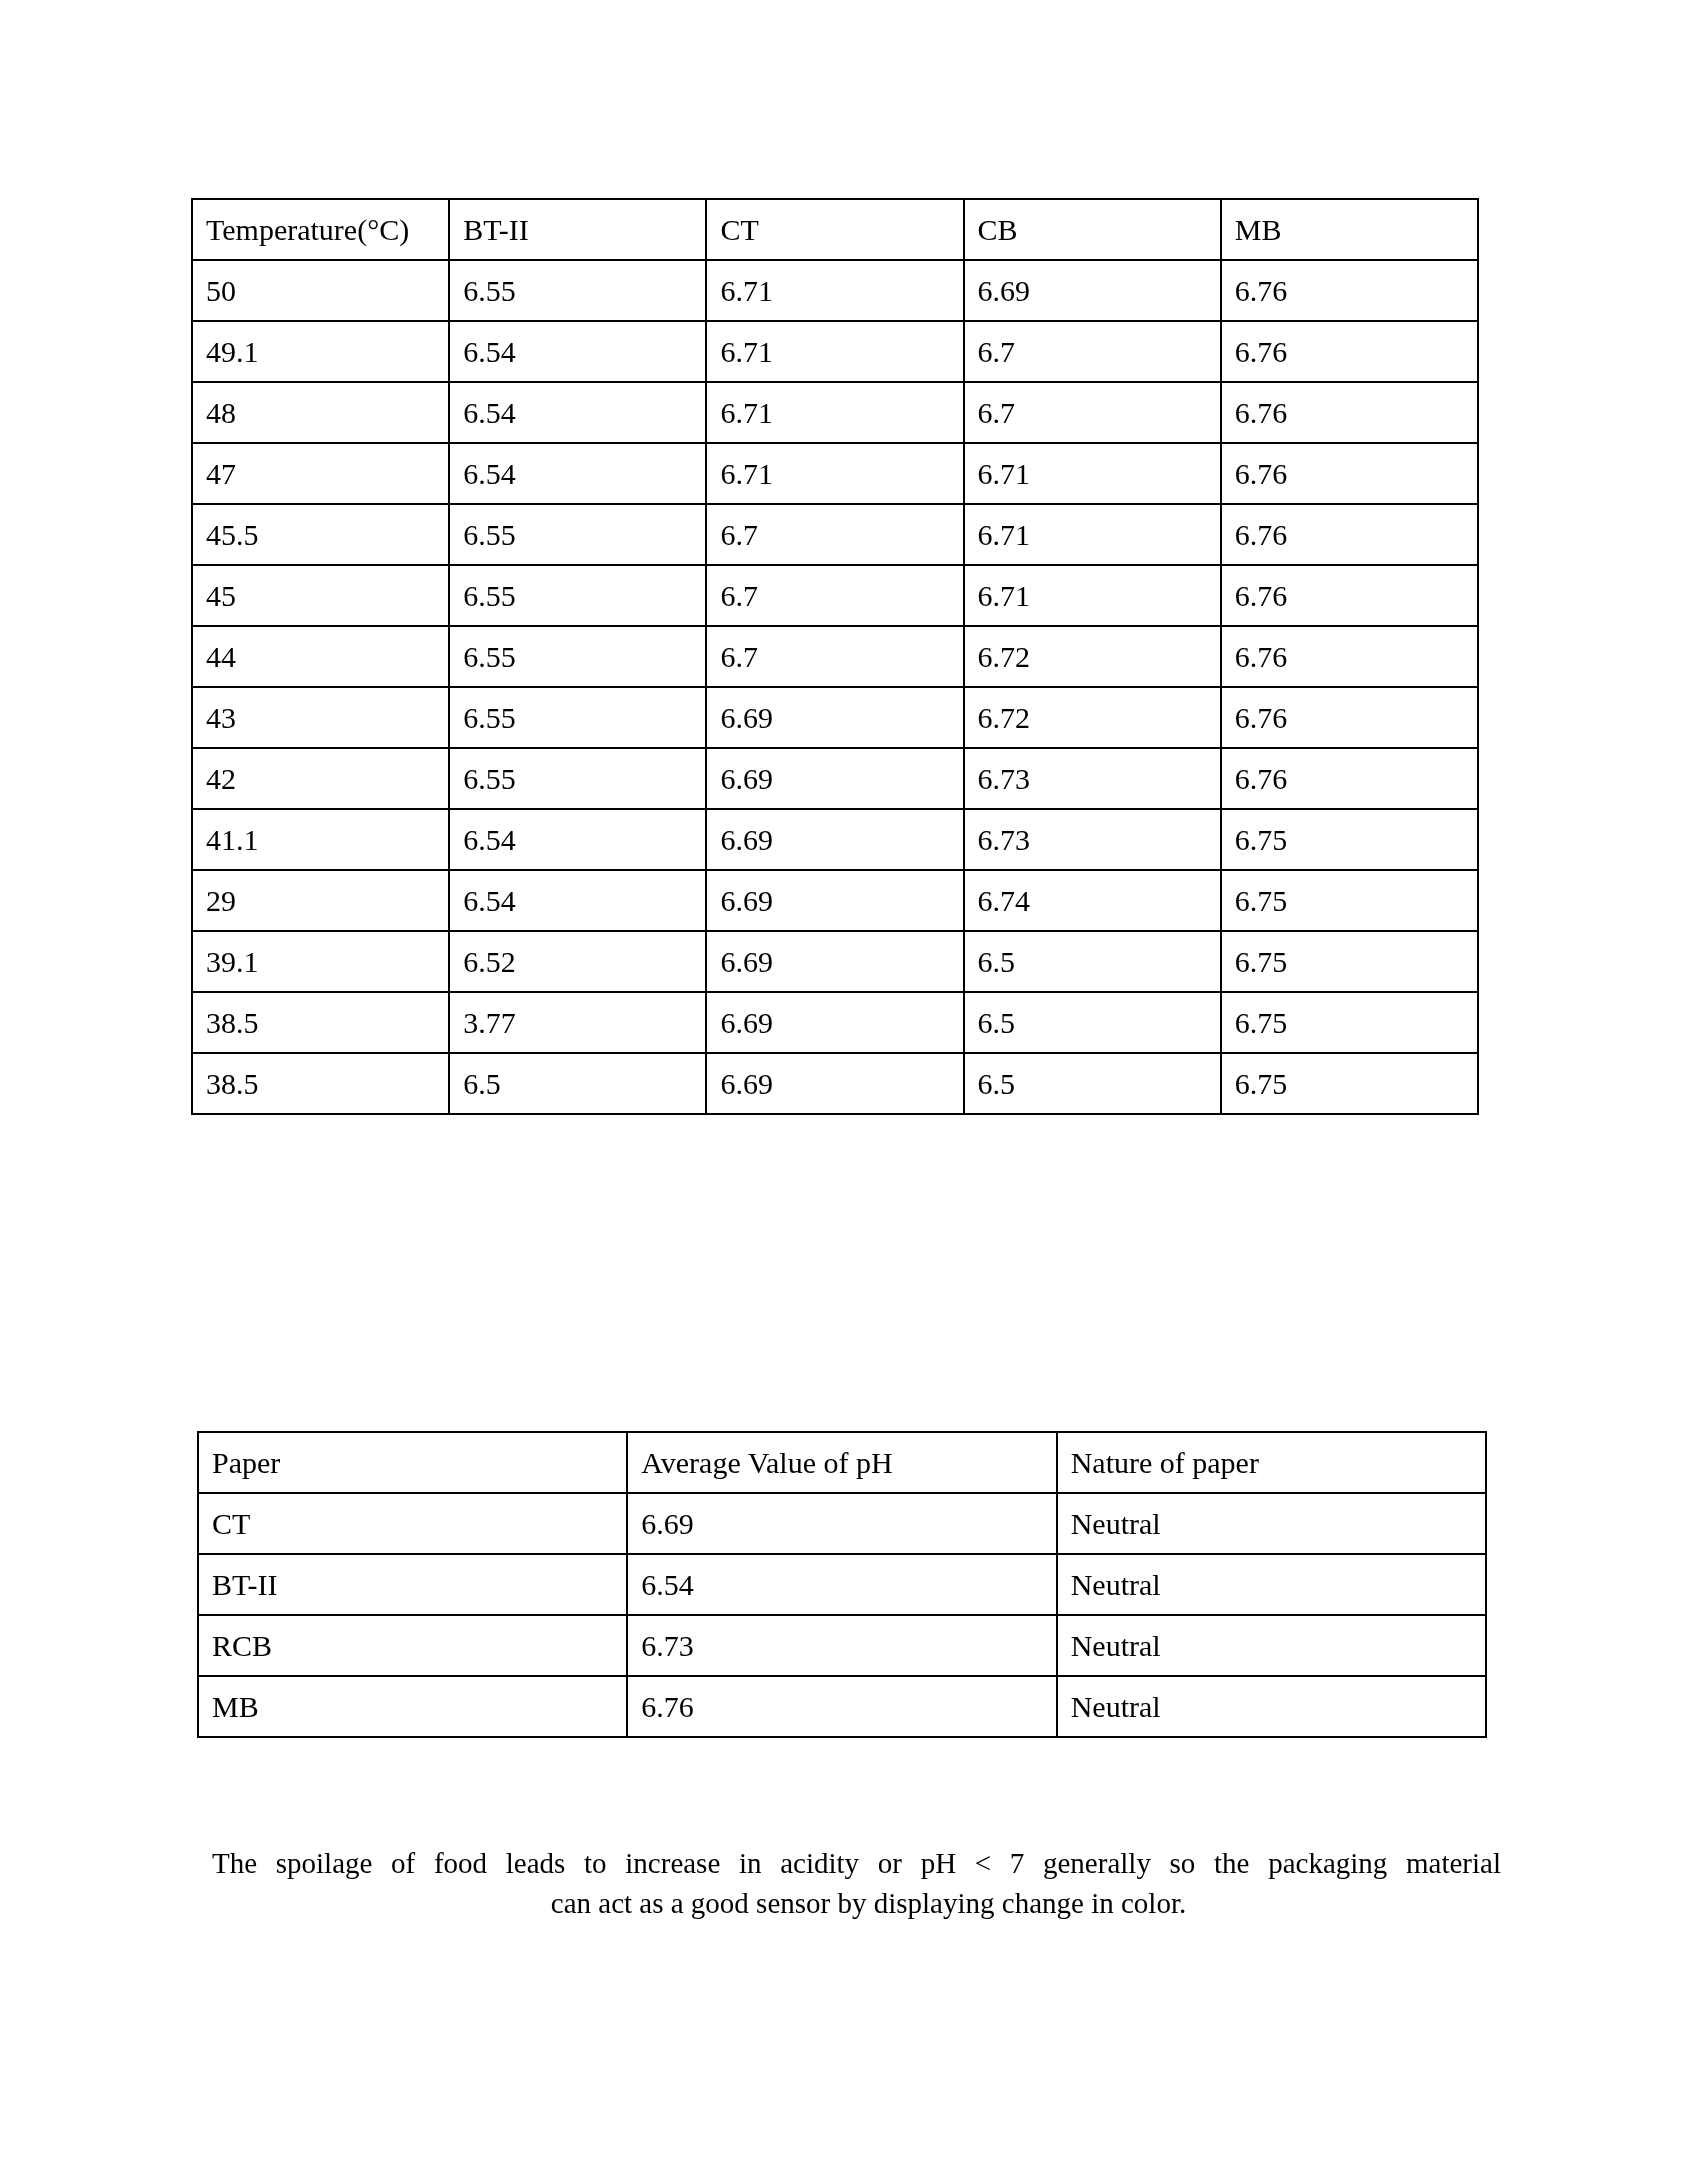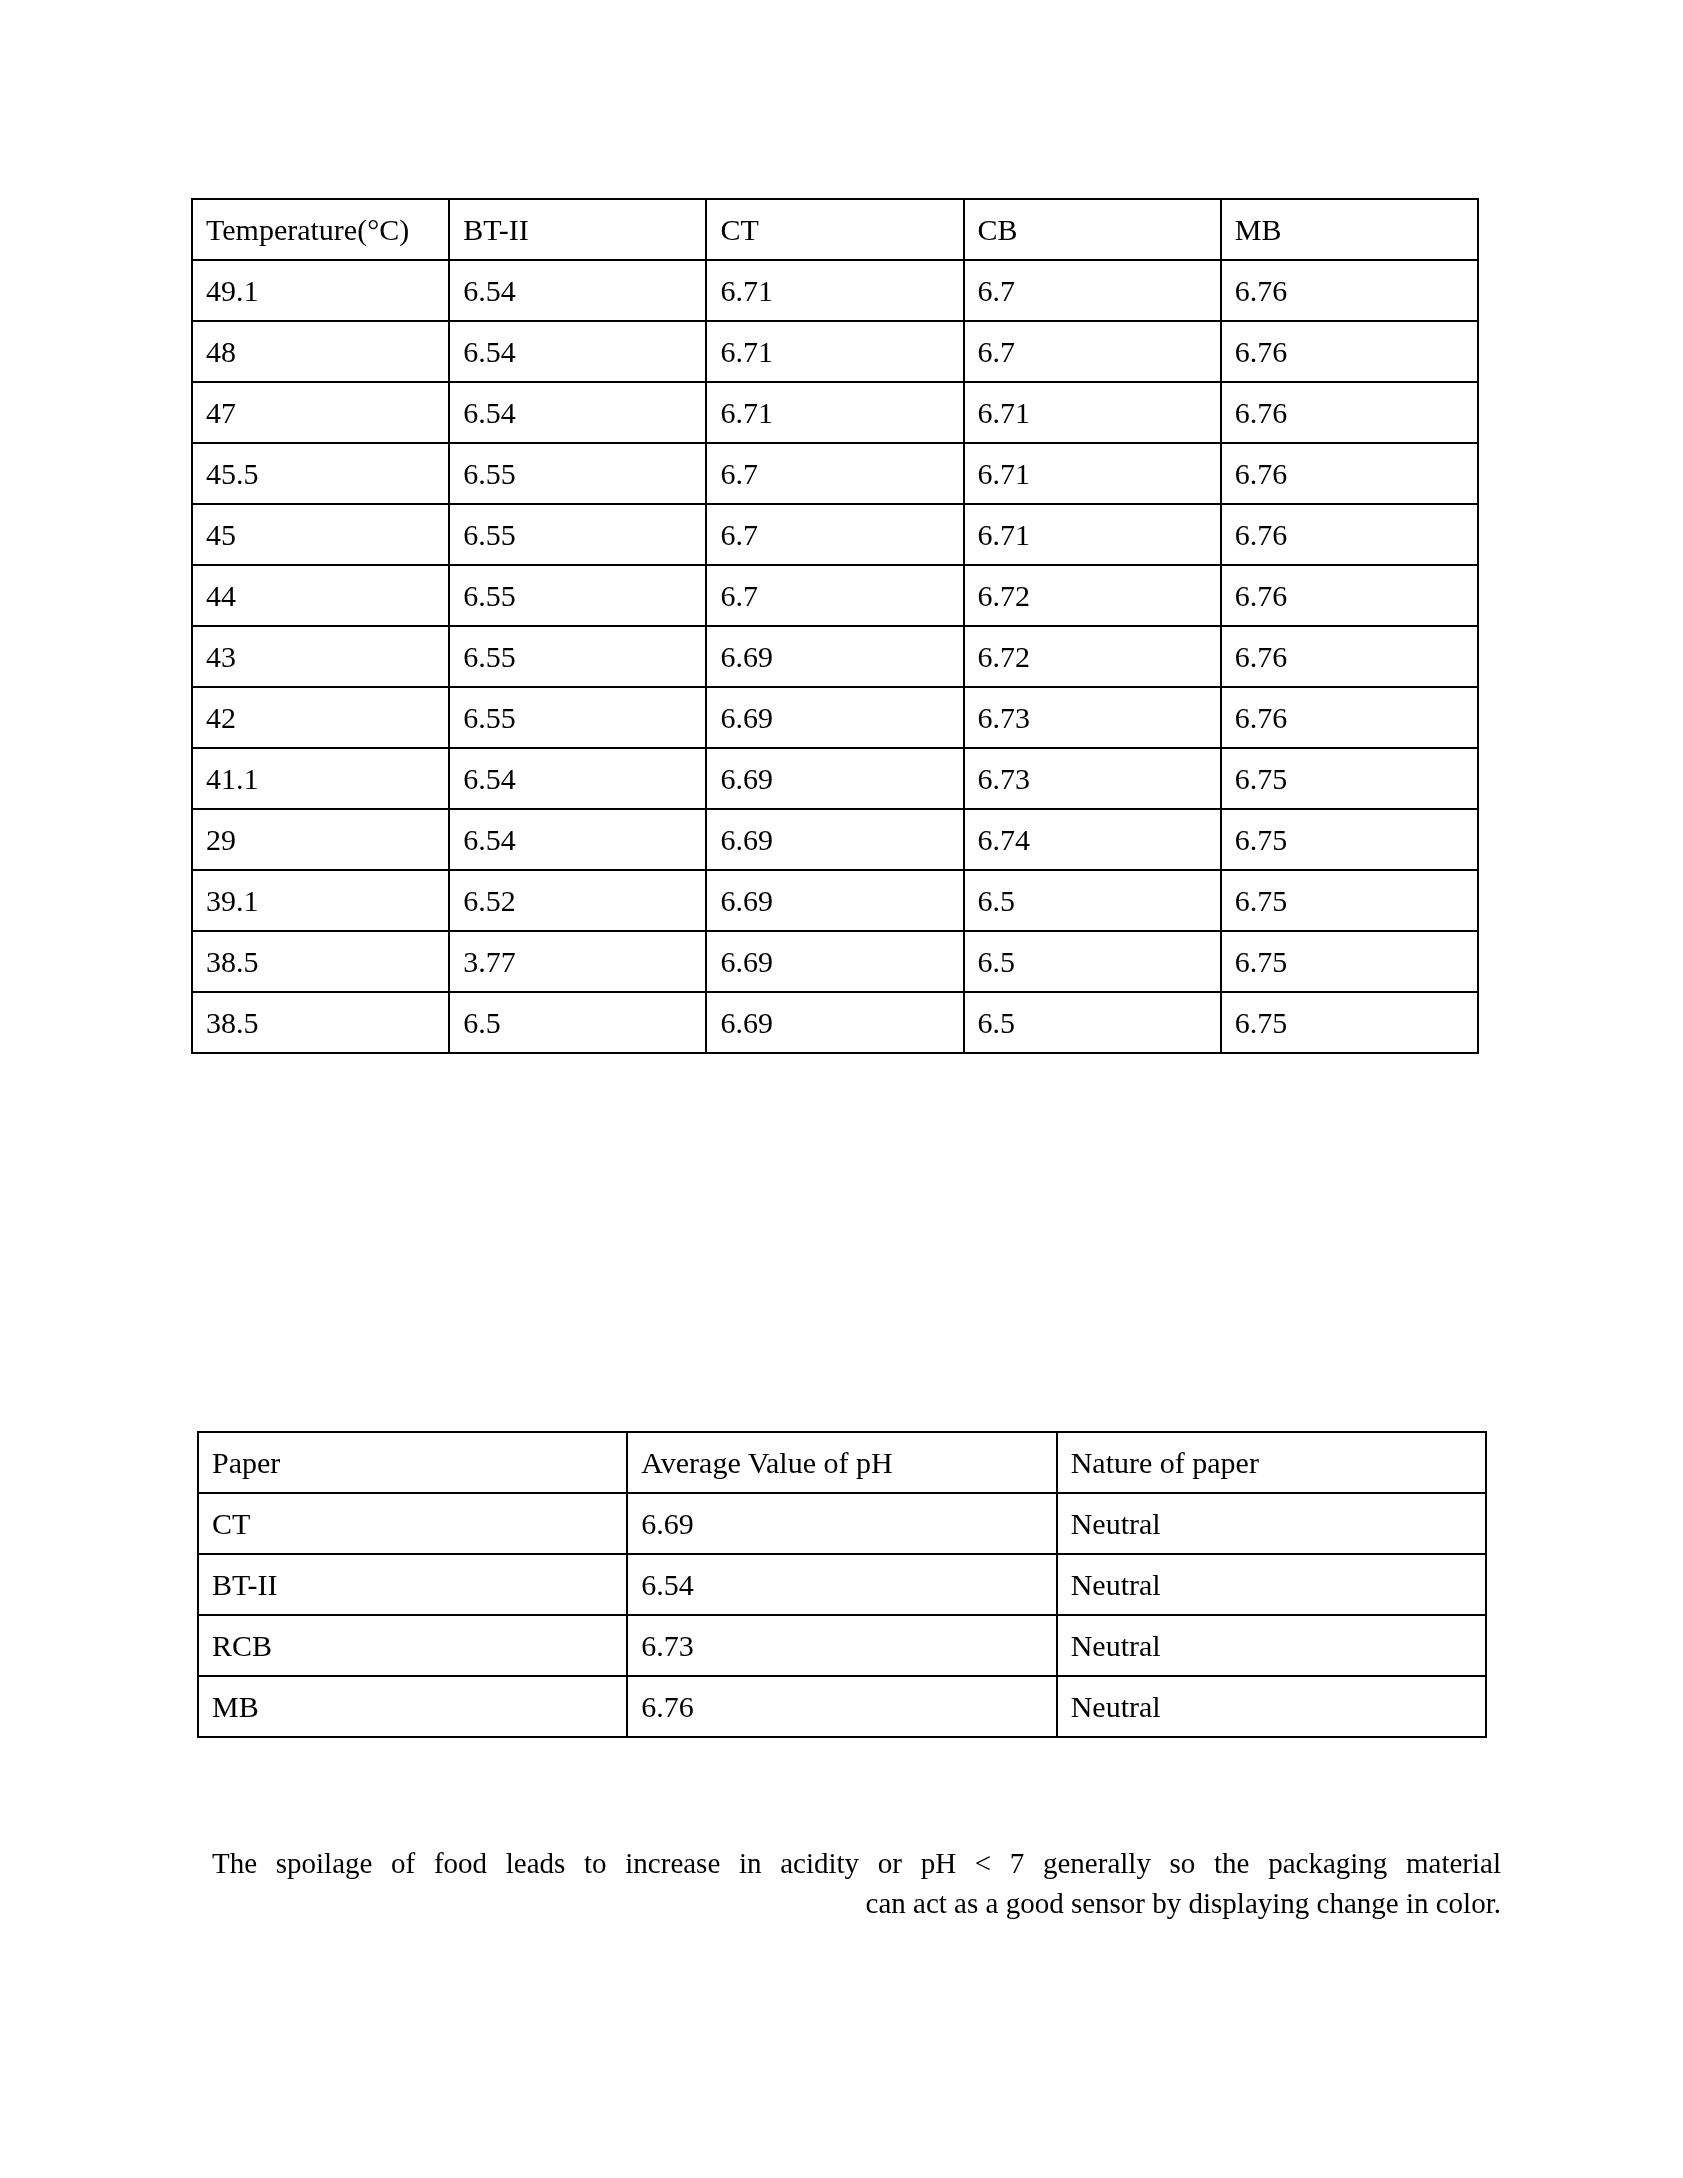--- a/index.html
+++ b/index.html
@@ -37,41 +37,48 @@
     font-size:29px;
     line-height:40px;
   }
   .para .line1{
     display:block;
     text-align:justify;
     text-align-last:justify;
   }
   .para .line2{
     display:block;
-    text-align:right;
+    text-align:center;
     margin-left:24px;
   }
 </style>
 </head>
 <body>
 
 <div class="page">
 
   <table class="doc-table" id="table1">
     <thead>
       <tr>
           <td>Temperature(°C)</td>
           <td>BT-II</td>
           <td>CT</td>
           <td>CB</td>
           <td>MB</td>
         </tr>
     </thead>
     <tbody>
         <tr>
+          <td>50</td>
+          <td>6.55</td>
+          <td>6.71</td>
+          <td>6.69</td>
+          <td>6.76</td>
+        </tr>
+        <tr>
           <td>49.1</td>
           <td>6.54</td>
           <td>6.71</td>
           <td>6.7</td>
           <td>6.76</td>
         </tr>
         <tr>
           <td>48</td>
           <td>6.54</td>
           <td>6.71</td>

